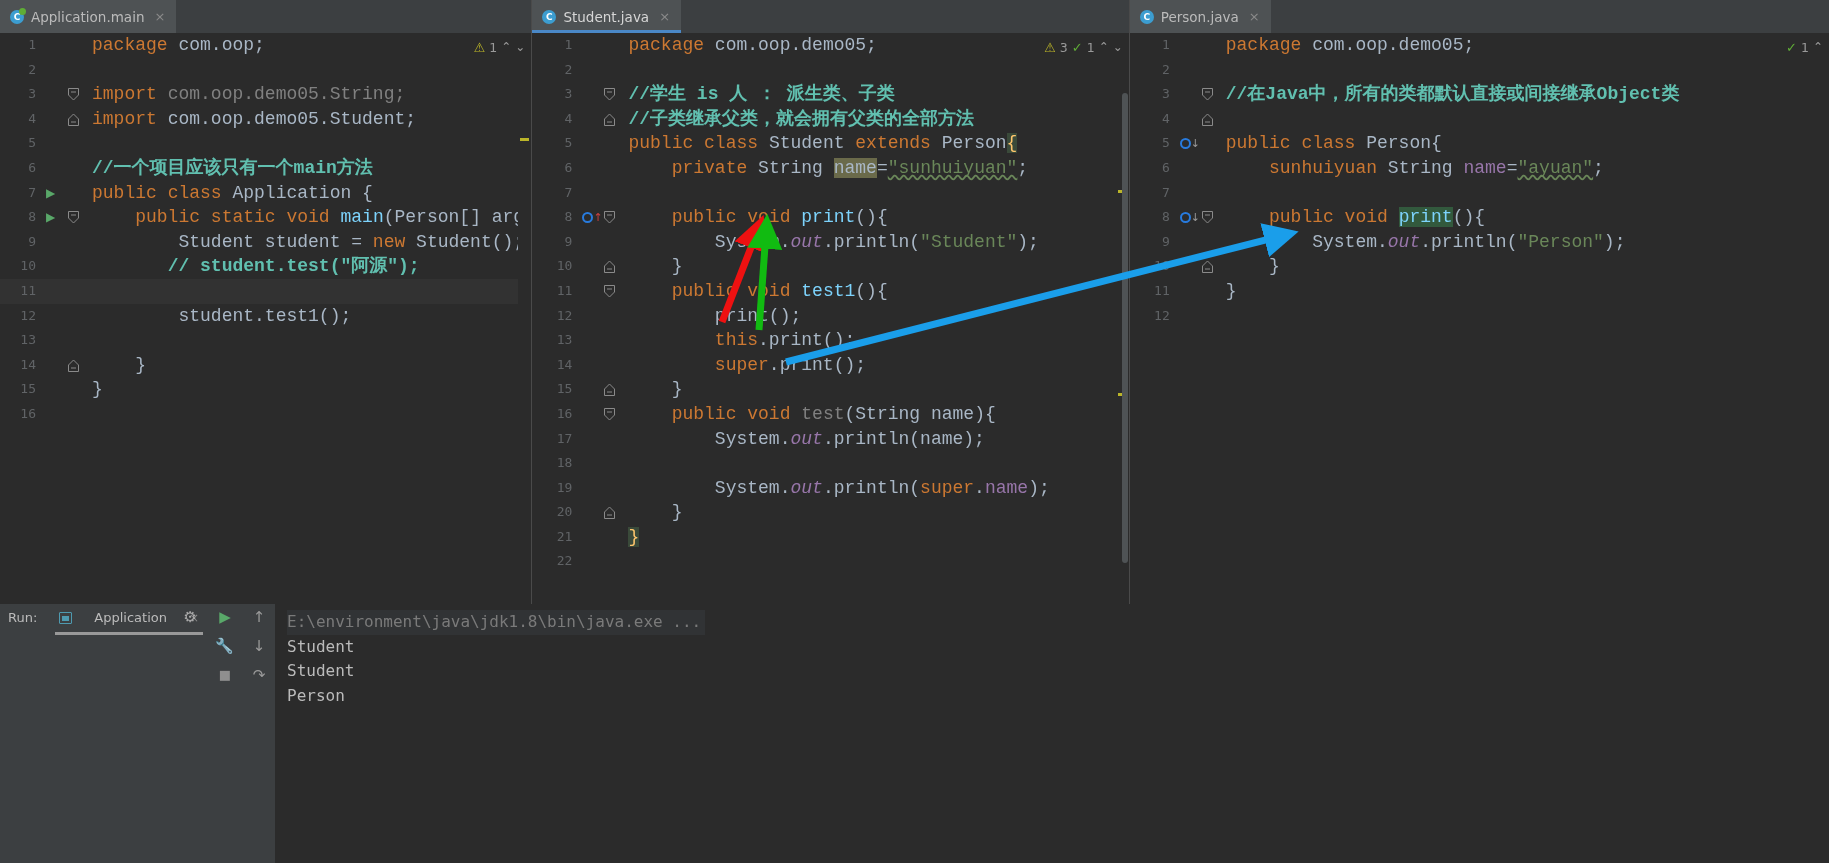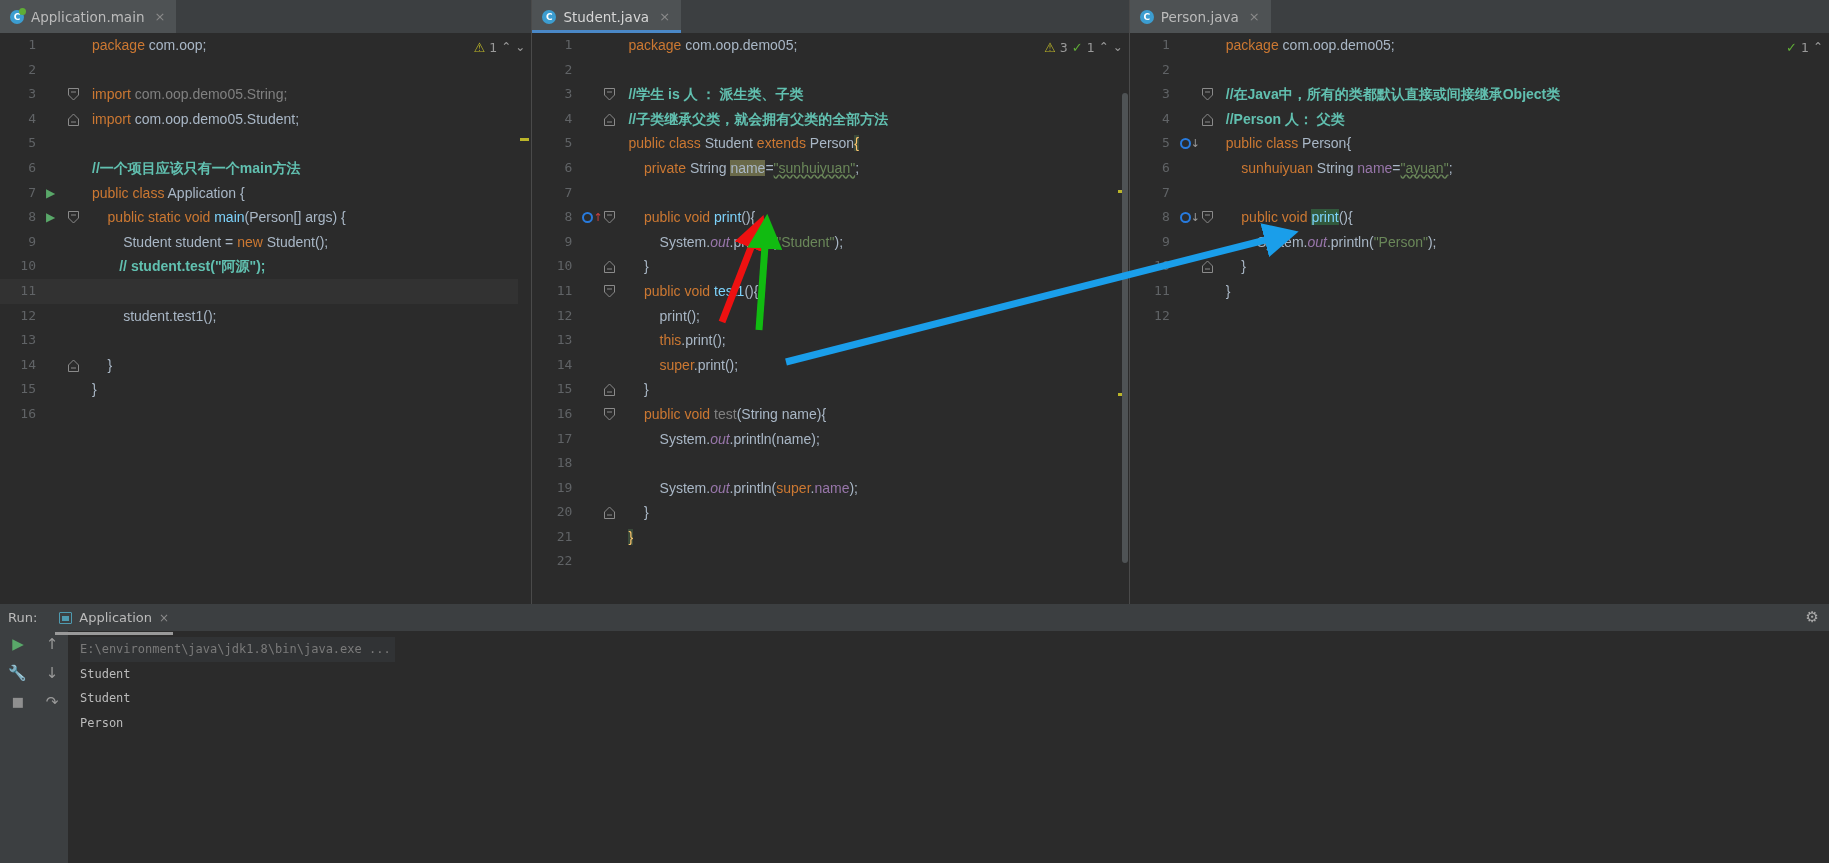--- a/index.html
+++ b/index.html
@@ -39,21 +39,21 @@
 
   
   .ed-wrap{flex:1;position:relative;overflow:hidden;background:#2b2b2b;display:flex;}
   .code-area{flex:1;position:relative;overflow:hidden;}
 
   .row{height:24.6px;line-height:24.6px;display:flex;align-items:center;position:relative;white-space:pre;}
   .row.hl{background:#323232;}
   .lnum{width:40px;text-align:right;padding-right:6px;color:#606366;font-family:"DejaVu Sans Mono","Liberation Mono",monospace;font-size:13px;flex:0 0 auto;}
   .p1 .lnum{width:36px;}
   .gut{width:46px;flex:0 0 auto;position:relative;display:flex;align-items:center;justify-content:flex-start;padding-left:4px;}
-  .code{font-family:Liberation Sans, sans-serif;font-size:14px;white-space:pre;flex:1;}
+  .code{font-family:Liberation Mono, monospace;font-size:18px;white-space:pre;flex:1;}
 
   
   .kw{color:#cc7832;}
   .str{color:#6a8759;}
   .cmt{color:#61c0b0;font-weight:bold;}
   .plain{color:#a9b7c6;}
   .fld{color:#9876aa;}
   .fldi{color:#9876aa;font-style:italic;}
   .mth{color:#7dd3fc;}
   .gray{color:#808080;}
@@ -77,40 +77,40 @@
   .statusbar .ok{color:#5fad36;font-weight:bold;font-size:13px;}
   .statusbar .cnt{color:#9a9a9a;font-size:12.5px;}
   .statusbar .chev{color:#9a9a9a;font-size:12px;}
 
   
   .markerbar{position:absolute;right:0;top:60px;bottom:0;width:13px;background:#2b2b2b;}
   .markerbar .mk{position:absolute;right:2px;width:9px;height:3px;background:#bbb529;}
   .vscroll{position:absolute;right:1px;width:6px;background:#4f5355;border-radius:3px;}
 
   
-  .runpanel{position:absolute;left:0;right:0;top:604px;bottom:0;background:#3c3f41;display:flex;flex-direction:column;}
+  .runpanel{position:absolute;left:0;right:0;top:604px;bottom:0;background:#3c3f41;display:flex;flex-direction:row;}
   .run-tabbar{height:27px;display:flex;align-items:center;background:#3c3f41;position:relative;flex:0 0 27px;}
   .run-label{margin-left:8px;color:#bbbbbb;font-size:13px;}
-  .run-tab{margin-left:14px;display:flex;align-items:center;gap:7px;height:27px;padding:4px 8px;position:relative;}
+  .run-tab{margin-left:14px;display:flex;align-items:center;gap:22px;height:27px;padding:4px 8px;position:relative;}
   .run-tab.active::after{content:"";position:absolute;left:4px;right:4px;bottom:0;height:3px;background:#999999;}
   .run-tab .rname{color:#bbbbbb;font-size:13px;}
   .run-tab .rclose{color:#8b8b8b;font-size:12px;}
   .cfg-icon{width:13px;height:12px;border:1.6px solid #4e9ab0;box-sizing:border-box;border-radius:1px;position:relative;flex:0 0 13px;}
   .cfg-icon::after{content:"";position:absolute;left:2px;right:2px;top:3px;bottom:2px;background:#4e9ab0;}
   .gear{position:absolute;right:10px;top:6px;color:#aaaaaa;font-size:15px;line-height:1;}
 
   .run-body{flex:1;display:flex;background:#2b2b2b;}
   .run-toolbar{width:36px;background:#3c3f41;display:flex;flex-direction:column;align-items:center;padding-top:6px;gap:14px;flex:0 0 36px;}
   .run-toolbar2{width:32px;background:#3c3f41;display:flex;flex-direction:column;align-items:center;padding-top:6px;gap:14px;flex:0 0 32px;}
   .tb-i{font-size:15px;color:#9a9a9a;line-height:1;}
   .tb-i.green{color:#59a869;font-size:15px;}
   .tb-i.wrench{color:#bdbdbd;}
   .tb-i.stop{color:#8f8f8f;font-size:13px;}
   .console{flex:1;background:#2b2b2b;padding:6px 0 0 12px;overflow:hidden;}
-  .cline{font-family:"DejaVu Sans Mono","Liberation Mono",monospace;font-size:12px;
+  .cline{font-family:"DejaVu Sans Mono","Liberation Mono",monospace;font-size:16px;
          line-height:24.5px;color:#bbbbbb;white-space:pre;}
   .cline.cmd{color:#7a7a7a;background:#313335;display:inline-block;padding-right:4px;}
 
   
   .arrows{position:absolute;left:0;top:0;width:1829px;height:863px;pointer-events:none;z-index:50;}
 </style>
 </head>
 <body>
 
 <div class="ide">
@@ -265,21 +265,21 @@
         <div class="code-area" id="code3">
             <div class="row"><span class="lnum">1</span><span class="gut"></span><span class="code"><span class="kw">package</span> <span class="plain">com.oop.demo05;</span></span></div>
             <div class="row"><span class="lnum">2</span><span class="gut"></span><span class="code">&nbsp;</span></div>
             <div class="row"><span class="lnum">3</span><span class="gut"><span class="fold-top"><svg width="11" height="13" viewBox="0 0 11 13">
                     <path d="M0.5,0.5 H10.5 V7 L5.5,12 L0.5,7 Z" fill="none" stroke="#8a8a8a"></path>
                     <path d="M3,4 H8" stroke="#8a8a8a" stroke-width="1"></path>
                   </svg></span></span><span class="code"><span class="cmt">//在Java中，所有的类都默认直接或间接继承Object类</span></span></div>
             <div class="row"><span class="lnum">4</span><span class="gut"><span class="fold-top"><svg width="11" height="13" viewBox="0 0 11 13">
                     <path d="M0.5,12.5 H10.5 V6 L5.5,1 L0.5,6 Z" fill="none" stroke="#8a8a8a"></path>
                     <path d="M3,9 H8" stroke="#8a8a8a" stroke-width="1"></path>
-                  </svg></span></span><span class="code"><span class="cmt">//Person 人： 父类</span></span></div>
+                  </svg></span></span></div>
             <div class="row"><span class="lnum">5</span><span class="gut"><span class="ovr"><span class="ovr-circ"></span><span class="ovr-arrow">↓</span></span></span><span class="code"><span class="kw">public</span> <span class="kw">class</span> <span class="plain">Person{</span></span></div>
             <div class="row"><span class="lnum">6</span><span class="gut"></span><span class="code">    <span class="kw">sunhuiyuan</span> <span class="plain">String </span><span class="fld">name</span><span class="plain">=</span><span class="str wavy">"ayuan"</span><span class="plain">;</span></span></div>
             <div class="row"><span class="lnum">7</span><span class="gut"></span><span class="code">&nbsp;</span></div>
             <div class="row"><span class="lnum">8</span><span class="gut"><span class="ovr"><span class="ovr-circ"></span><span class="ovr-arrow">↓</span></span><span class="fold-top"><svg width="11" height="13" viewBox="0 0 11 13">
                     <path d="M0.5,0.5 H10.5 V7 L5.5,12 L0.5,7 Z" fill="none" stroke="#8a8a8a"></path>
                     <path d="M3,4 H8" stroke="#8a8a8a" stroke-width="1"></path>
                   </svg></span></span><span class="code">    <span class="kw">public</span> <span class="kw">void</span> <span class="mth hilite">print</span><span class="plain">(){</span></span></div>
             <div class="row"><span class="lnum">9</span><span class="gut"></span><span class="code">        <span class="plain">System.</span><span class="fldi">out</span><span class="plain">.println(</span><span class="str">"Person"</span><span class="plain">);</span></span></div>
             <div class="row"><span class="lnum">10</span><span class="gut"><span class="fold-top"><svg width="11" height="13" viewBox="0 0 11 13">
                     <path d="M0.5,12.5 H10.5 V6 L5.5,1 L0.5,6 Z" fill="none" stroke="#8a8a8a"></path>

